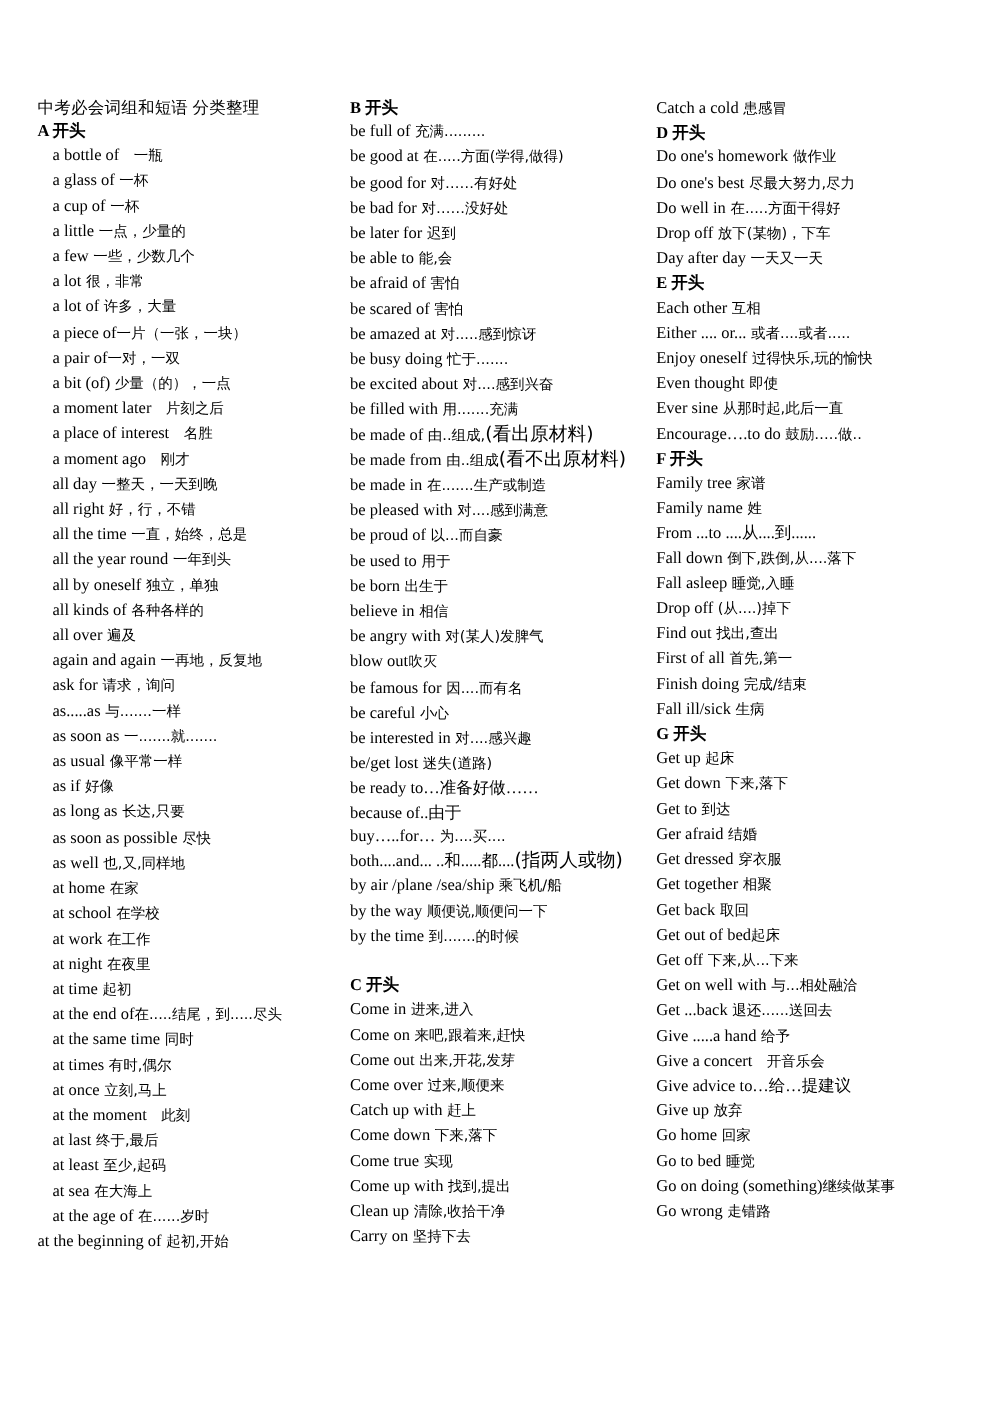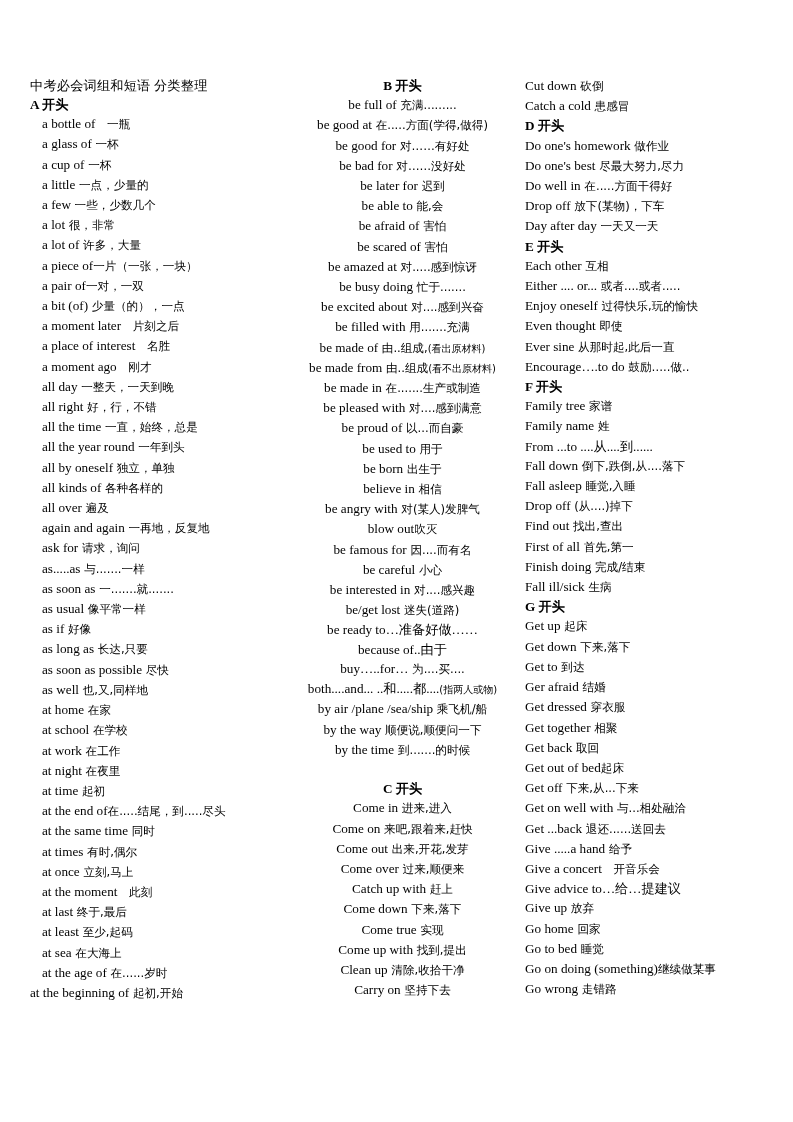--- a/index.html
+++ b/index.html
@@ -23,21 +23,21 @@
   }
   .columns {
     display: flex;
     align-items: flex-start;
     width: 745px;
   }
   .column {
     box-sizing: border-box;
   }
   .col-1 { width: 250px; }
-  .col-2 { width: 245px; text-align: center; }
+  .col-2 { width: 245px; }
   .col-3 { width: 250px; }
 
   .doc-title {
     font-size: 13.2px;
     line-height: 19px;
     letter-spacing: 0.2px;
     white-space: nowrap;
     margin-bottom: 0px;
   }
   .section-head {
@@ -60,21 +60,21 @@
   }
   .entry .en {
     font-family: "Liberation Serif", "DejaVu Serif", serif;
   }
   .entry .cn {
     font-family: "DejaVu Sans", "Liberation Sans", sans-serif;
     font-size: 11.6px;
   }
   .entry .cn-small {
     font-family: "DejaVu Sans", "Liberation Sans", sans-serif;
-    font-size: 10px;
+    font-size: 15px;
   }
   .spacer {
     height: 19.2px;
   }
 </style>
 </head>
 <body>
 
 <div class="page">
   <div class="columns">
@@ -168,21 +168,20 @@
         <div class="entry"><span class="en">Come out</span><span class="cn"> 出来,开花,发芽</span></div>
         <div class="entry"><span class="en">Come over</span><span class="cn"> 过来,顺便来</span></div>
         <div class="entry"><span class="en">Catch up with</span><span class="cn"> 赶上</span></div>
         <div class="entry"><span class="en">Come down</span><span class="cn"> 下来,落下</span></div>
         <div class="entry"><span class="en">Come true</span><span class="cn"> 实现</span></div>
         <div class="entry"><span class="en">Come up with</span><span class="cn"> 找到,提出</span></div>
         <div class="entry"><span class="en">Clean up</span><span class="cn"> 清除,收拾干净</span></div>
         <div class="entry"><span class="en">Carry on</span><span class="cn"> 坚持下去</span></div>
       </div>
     <div class="column col-3">
-        <div class="entry"><span class="en">Cut down</span><span class="cn"> 砍倒</span></div>
         <div class="entry"><span class="en">Catch a cold</span><span class="cn"> 患感冒</span></div>
         <div class="section-head">D 开头</div>
         <div class="entry"><span class="en">Do one's homework</span><span class="cn"> 做作业</span></div>
         <div class="entry"><span class="en">Do one's best</span><span class="cn"> 尽最大努力,尽力</span></div>
         <div class="entry"><span class="en">Do well in</span><span class="cn"> 在.....方面干得好</span></div>
         <div class="entry"><span class="en">Drop off</span><span class="cn"> 放下(某物)，下车</span></div>
         <div class="entry"><span class="en">Day after day</span><span class="cn"> 一天又一天</span></div>
         <div class="section-head">E 开头</div>
         <div class="entry"><span class="en">Each other</span><span class="cn"> 互相</span></div>
         <div class="entry"><span class="en">Either .... or...</span><span class="cn"> 或者....或者.....</span></div>

